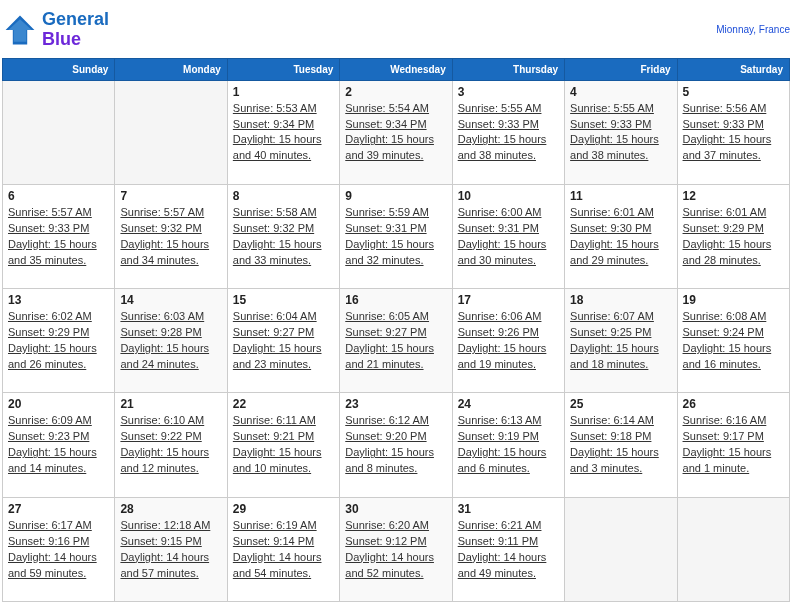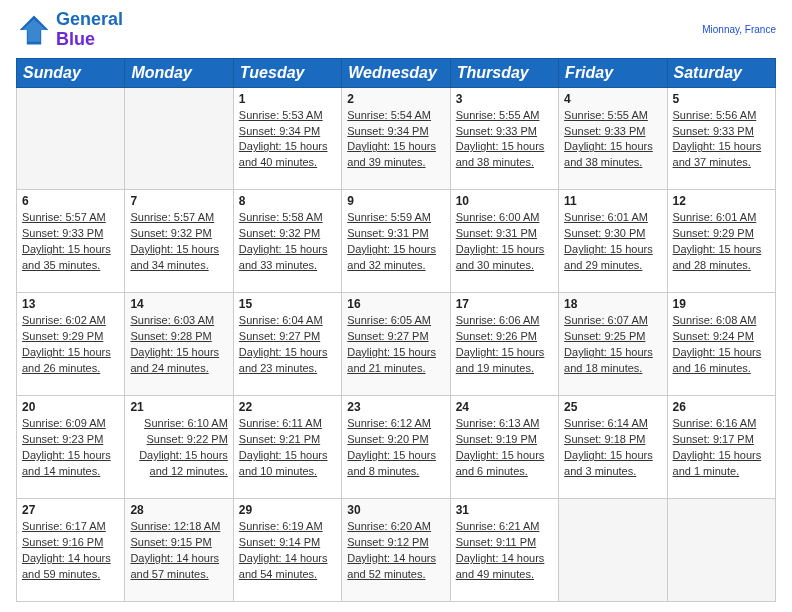--- a/index.html
+++ b/index.html
@@ -6,21 +6,21 @@
     body {
       font-family: Arial, sans-serif;
       background: #fff;
       width: 792px;
       height: 612px;
       overflow: hidden;
     }
     .page {
       width: 792px;
       height: 612px;
-      padding: 10px 16px;
+      padding: 10px 2px;
       display: flex;
       flex-direction: column;
     }
     .header {
       display: flex;
       justify-content: space-between;
       align-items: flex-start;
       margin-bottom: 8px;
     }
     .logo {
@@ -58,25 +58,24 @@
     .calendar {
       flex: 1;
       border: 1px solid #ccc;
       border-collapse: collapse;
       width: 100%;
       table-layout: fixed;
     }
     .calendar thead tr th {
       background-color: #1a6bbf;
       color: #fff;
-      text-align: left;
+      text-align: right;
       padding: 5px 6px;
-      font-size: 16px;
+      font-size: 10px;
       border: 1px solid #1559a0;
-      font-style: italic;
     }
     .calendar tbody tr td {
       border: 1px solid #ccc;
       vertical-align: top;
       padding: 4px 5px;
       font-size: 10px;
       color: #333;
       height: 88px;
       background: #fff;
     }
@@ -279,21 +278,21 @@
         <tr>
           <td>
             <div class="day-number">20</div>
             <div class="day-info" style="white-space: pre-line;">Sunrise: 6:09 AM
 Sunset: 9:23 PM
 Daylight: 15 hours
 and 14 minutes.</div>
           </td>
           <td>
             <div class="day-number">21</div>
-            <div class="day-info" style="white-space: pre-line; text-align: right;">Sunrise: 6:10 AM
+            <div class="day-info" style="white-space: pre-line;">Sunrise: 6:10 AM
 Sunset: 9:22 PM
 Daylight: 15 hours
 and 12 minutes.</div>
           </td>
           <td>
             <div class="day-number">22</div>
             <div class="day-info" style="white-space: pre-line;">Sunrise: 6:11 AM
 Sunset: 9:21 PM
 Daylight: 15 hours
 and 10 minutes.</div>

